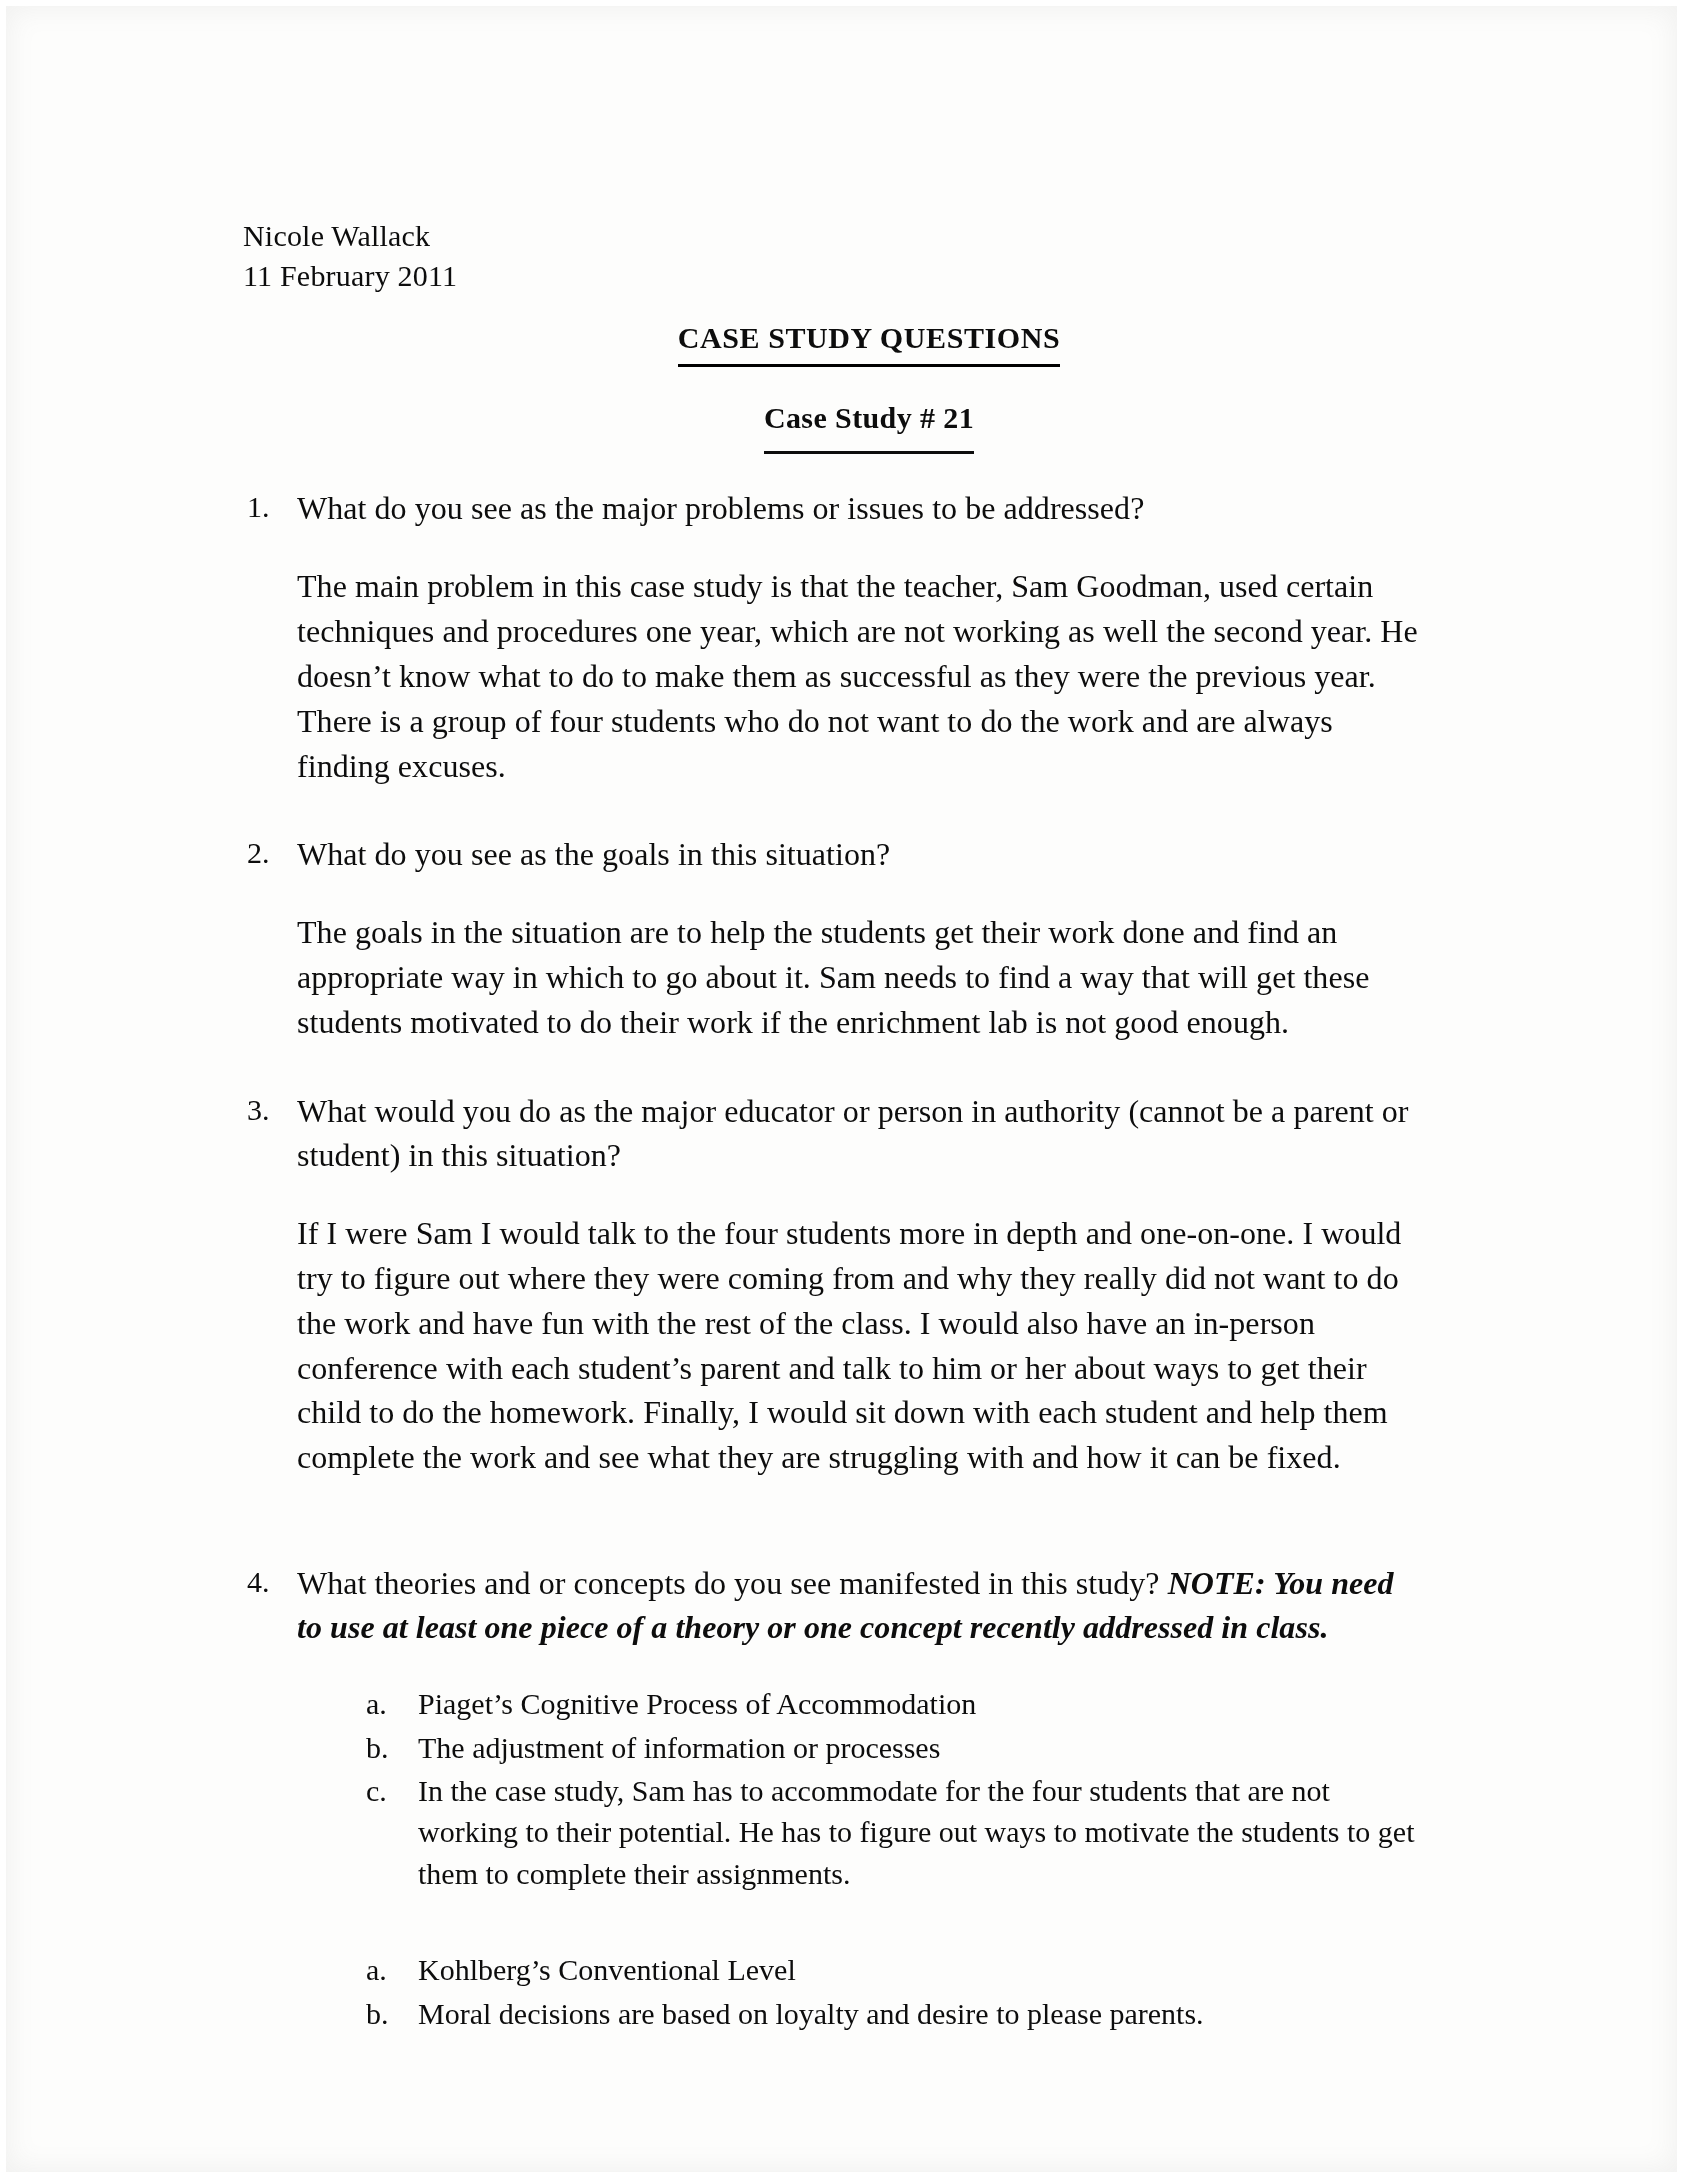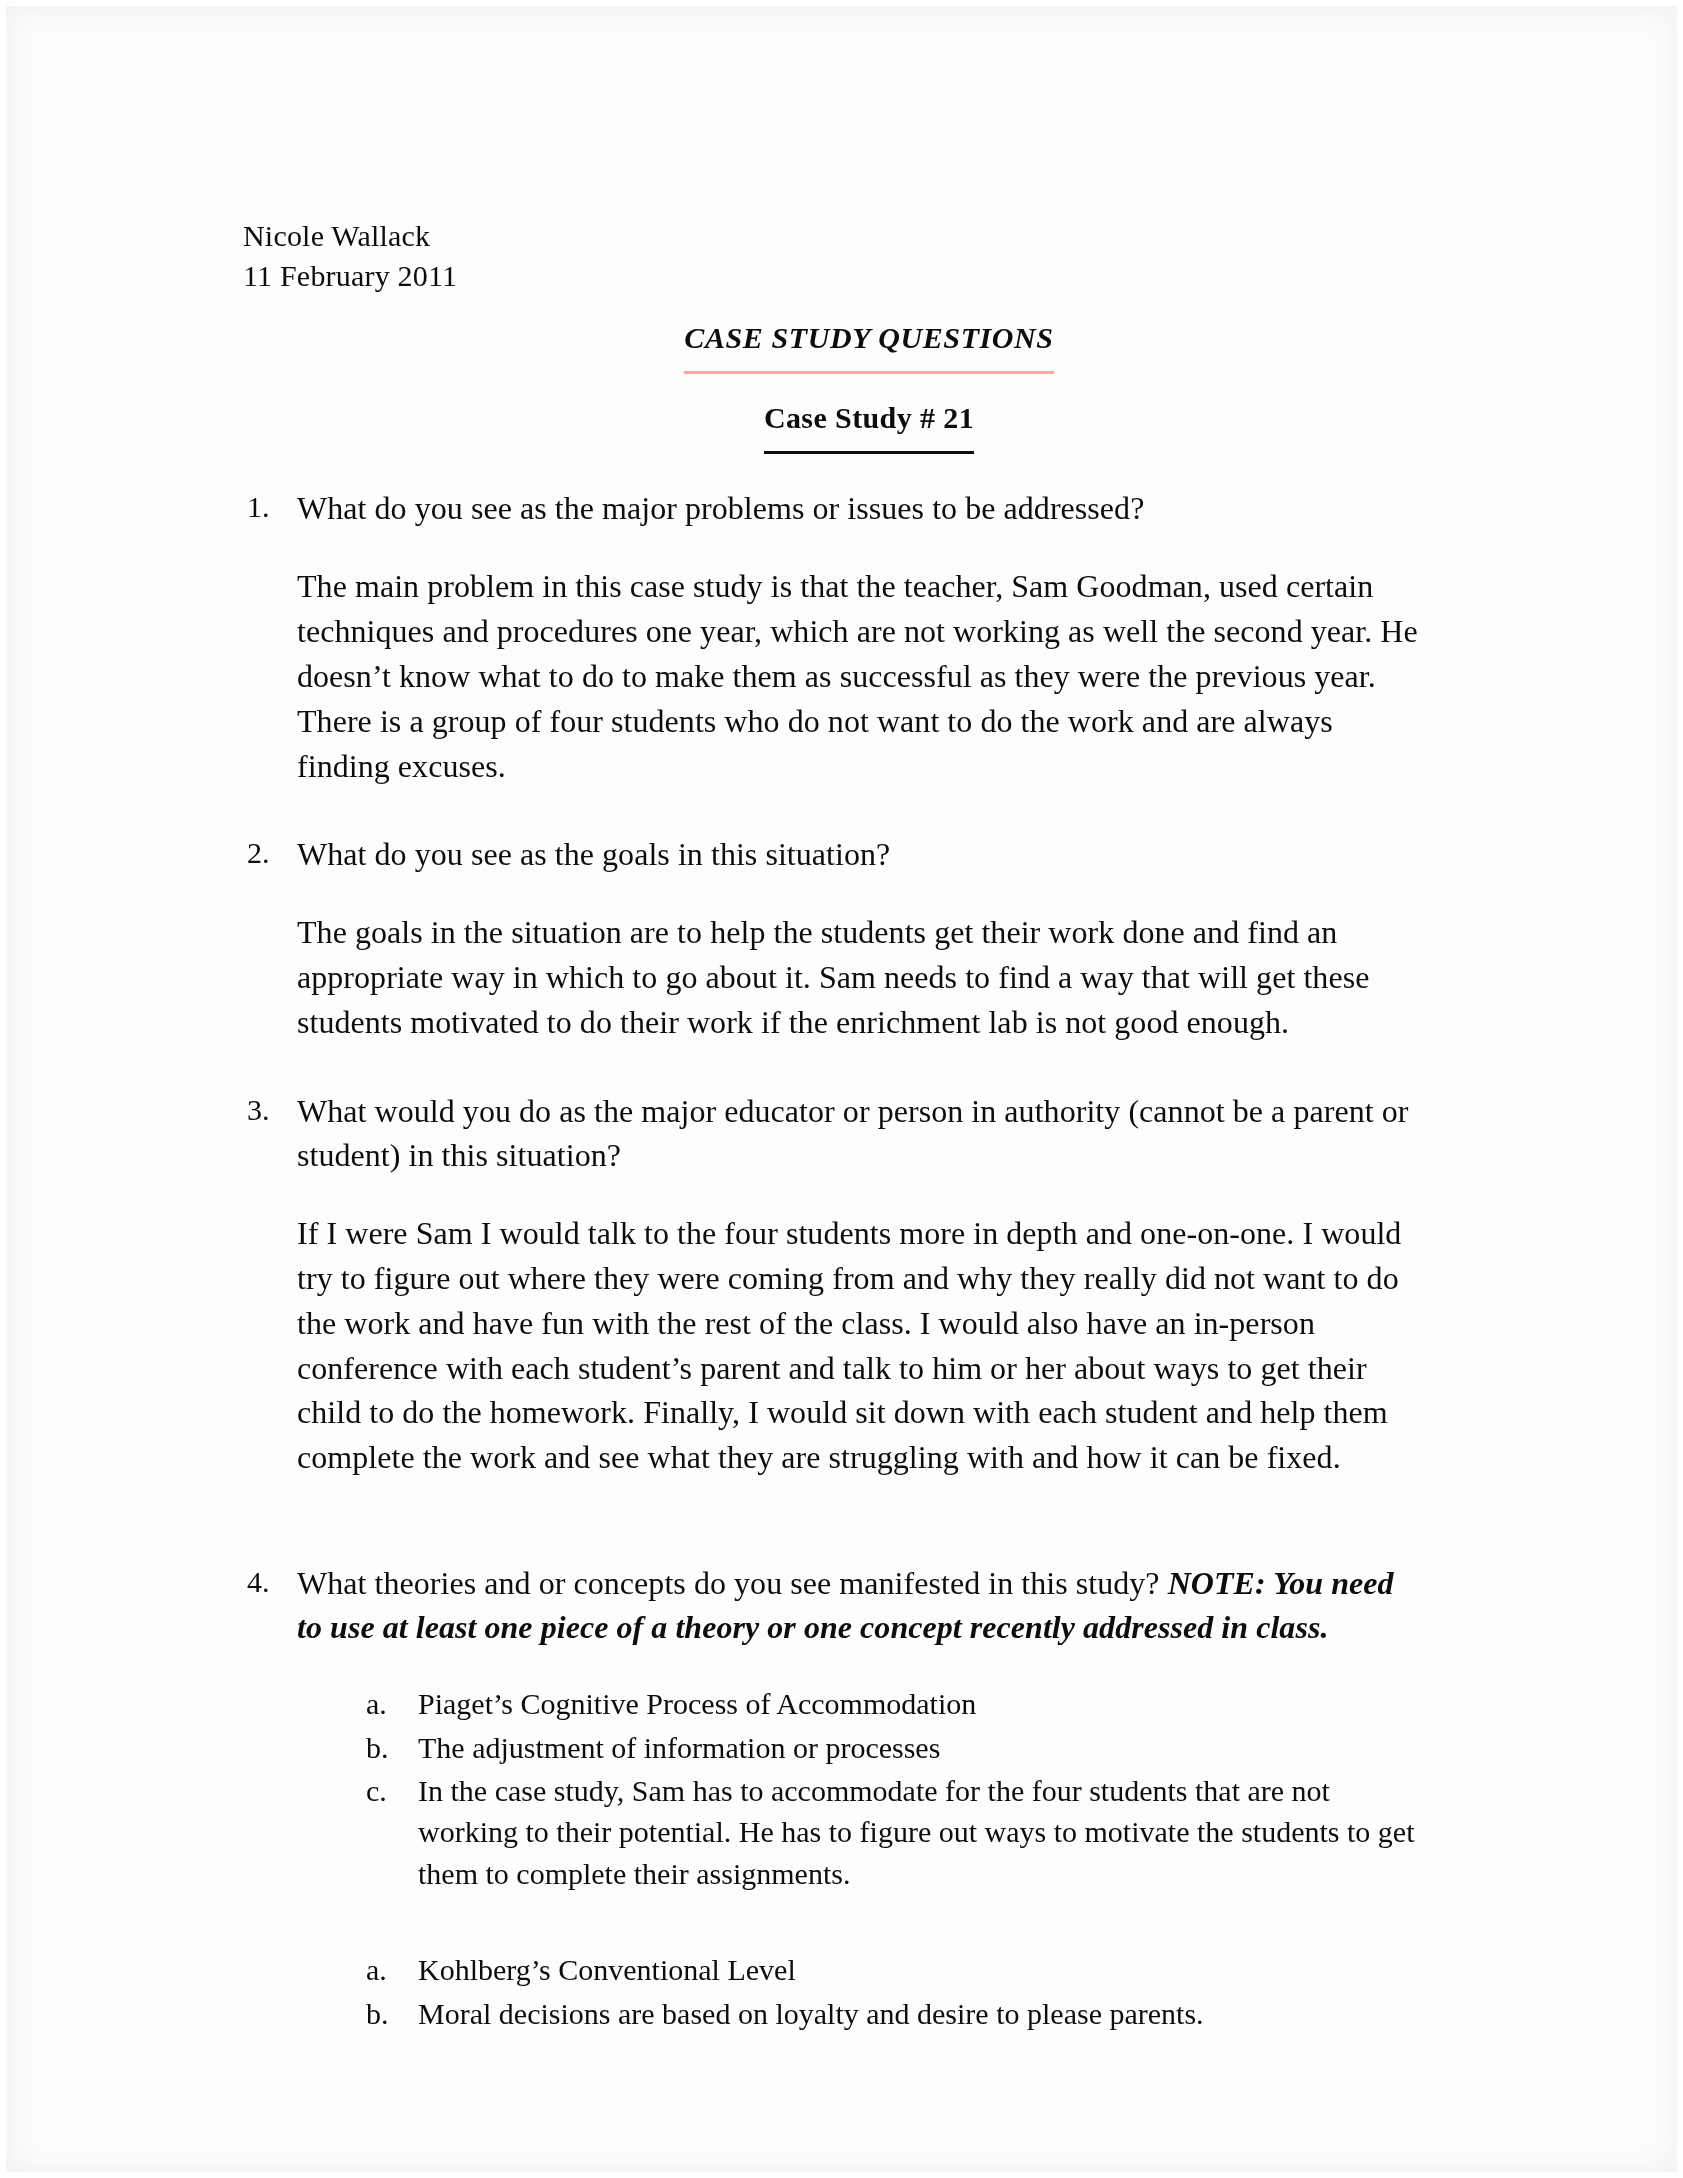--- a/index.html
+++ b/index.html
@@ -51,23 +51,22 @@
 
   .doc-title {
     text-align: center;
     font-weight: bold;
     font-size: 30px;
     letter-spacing: 0.6px;
     margin-top: 26px;
     padding-left: 69px;
   }
   .doc-title span {
-    border-bottom: 3px solid #fca5a5;
-    padding-bottom: 17px;
-    font-style: italic;
+    border-bottom: 3px solid #000000;
+    padding-bottom: 10px;
   }
 
   .doc-subtitle {
     text-align: center;
     font-weight: bold;
     font-size: 30px;
     letter-spacing: 0.4px;
     margin-top: 46px;
     padding-left: 69px;
   }

